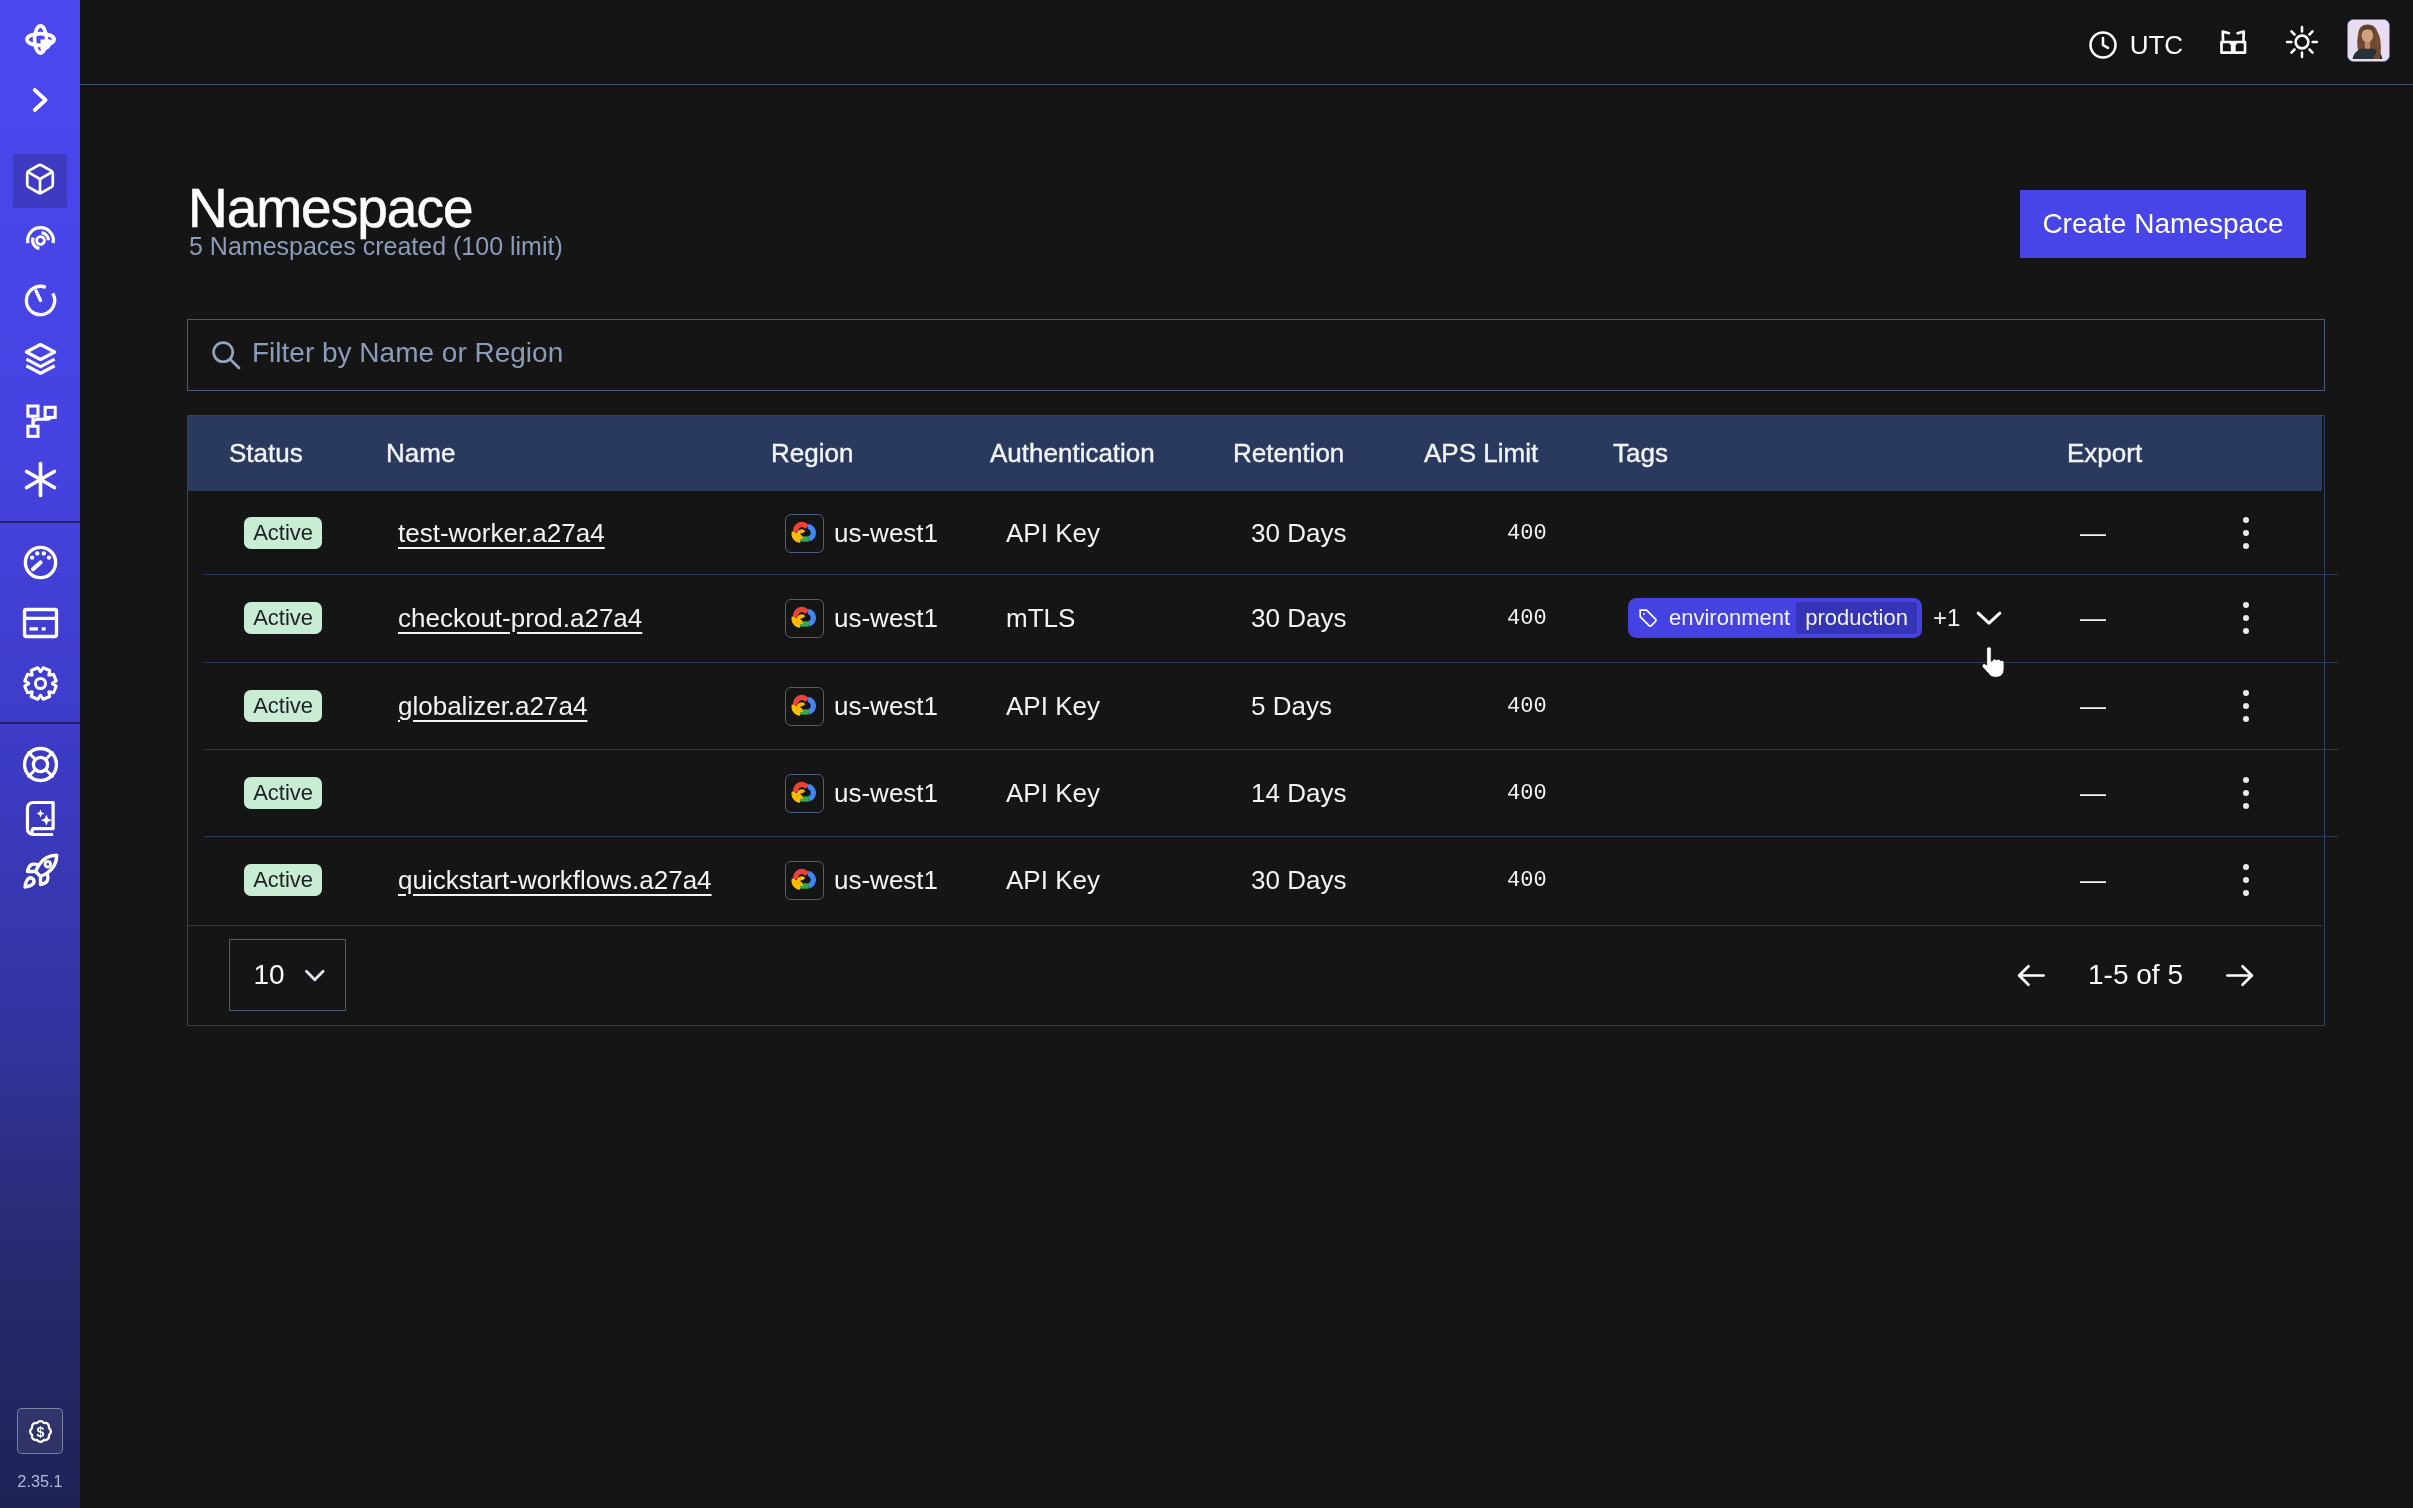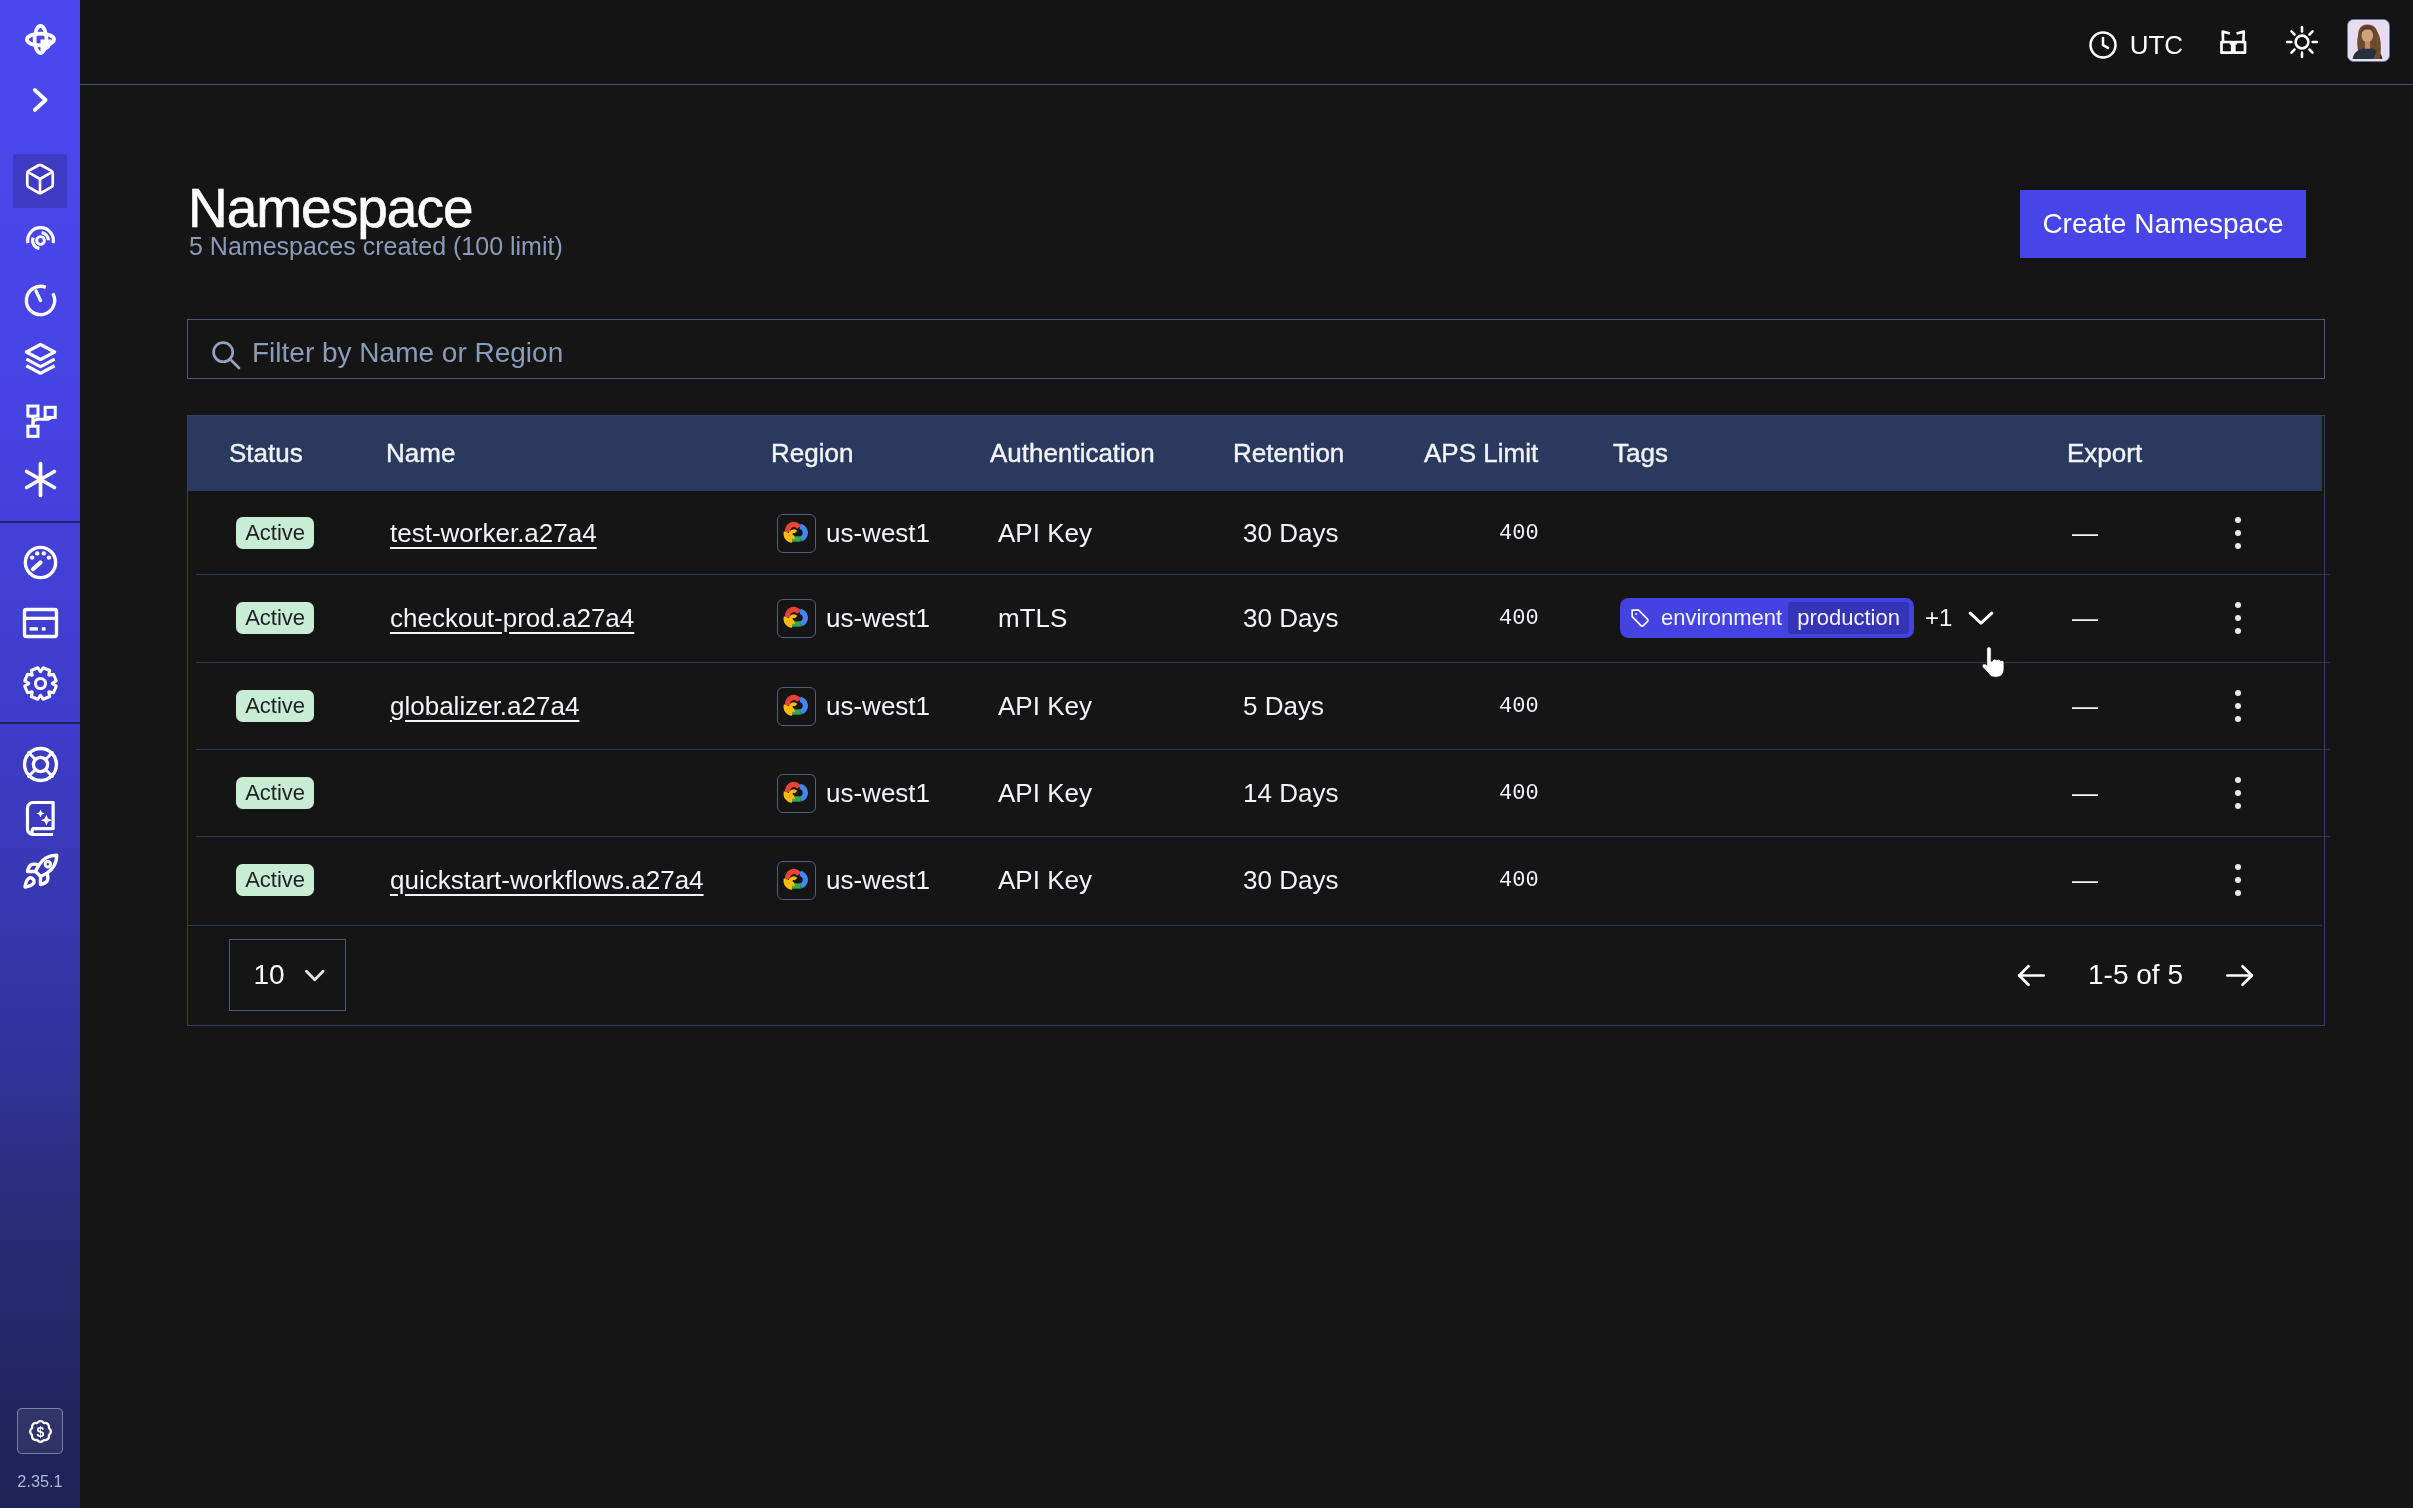--- a/index.html
+++ b/index.html
@@ -12,27 +12,27 @@
 .selbox { position:absolute; left:13.4px; top:154px; width:54px; height:54px; border-radius:2.5px; background:#3e3bc2; }
 .moneybox { position:absolute; left:17px; top:1408px; width:46px; height:46px; border-radius:5px; border:1.7px solid rgba(255,255,255,0.38); background:rgba(255,255,255,0.07); display:flex; align-items:center; justify-content:center; }
 .version { position:absolute; left:0; top:1472px; width:80px; text-align:center; font-size:16.3px; color:#aeb9d6; }
 #topbar { position:absolute; left:80px; top:0; width:2334px; height:85px; background:#141414; border-bottom:1.7px solid #47546f; }
 .tb-item { position:absolute; display:flex; align-items:center; }
 #utc { left:2008px; top:0; height:90px; gap:11.7px; font-size:26px; color:#fff; }
 #avatar { position:absolute; left:2267px; top:19px; width:43px; height:43px; border-radius:6.7px; border:1.7px solid #64789e; background:#e9def1; overflow:hidden; }
 h1 { position:absolute; left:188px; top:181px; font-size:55px; font-weight:400; letter-spacing:-1px; line-height:55px; color:#fdfdfe; -webkit-text-stroke:0.6px #fdfdfe; }
 .subtitle { position:absolute; left:189px; top:236px; font-size:25px; line-height:21px; color:#8b9cba; }
 #createbtn { position:absolute; left:2020px; top:190px; width:286px; height:68px; background:#4845e8; color:#fff; font-size:28px; display:flex; align-items:center; justify-content:center; }
-#search { position:absolute; left:187px; top:319px; width:2138px; height:60px; border:1.7px solid #4a5976; background:#151515; }
+#search { position:absolute; left:187px; top:319px; width:2138px; height:72px; border:1.7px solid #4a5976; background:#151515; }
 #search .ph { position:absolute; left:64px; top:0; height:66px; display:flex; align-items:center; font-size:28px; color:#8b9cba; }
 #search svg { position:absolute; left:21px; top:17.6px; }
 #table { position:absolute; left:187px; top:415px; width:2138px; height:611px; border:1.7px solid #2f4062; }
 #thead { position:absolute; left:0; top:0; width:2134px; height:75px; background:#2a3a5e; }
 .th { position:absolute; top:0; height:75px; display:flex; align-items:center; font-size:26px; color:#f2f4f8; -webkit-text-stroke:0.4px #f2f4f8; }
-.row { position:absolute; left:8px; width:2134px; height:87px; border-top:1.7px solid #2a3a58; }
+.row { position:absolute; left:16px; width:2134px; height:87px; border-top:1.7px solid #2a3a58; }
 .row.first { border-top:none; height:84px; }
 .cell { position:absolute; top:0; height:100%; display:flex; align-items:center; font-size:26px; color:#f2f4f8; }
 .badge { background:#c9ecd4; color:#1d2025; font-size:22px; border-radius:6.7px; padding:0 9.2px; height:32px; display:flex; align-items:center; }
 .nlink { text-decoration:underline; text-underline-offset:5px; text-decoration-thickness:1.7px; }
 .gcpbox { width:39px; height:39px; border:1.7px solid #4e5f80; border-radius:5.9px; display:flex; align-items:center; justify-content:center; }
 .mono { font-family:"Liberation Mono", monospace; font-size:22px; }
 .dash { font-size:26px; }
 #tfoot { position:absolute; left:0; top:509px; width:2134px; height:99px; border-top:1.7px solid #2a3a58; }
 #pagesel { position:absolute; left:41px; top:13.4px; width:117px; height:72px; border:1.7px solid #4a5976; display:flex; align-items:center; padding-left:23.5px; gap:18.4px; font-size:28px; }
 #pageinfo { position:absolute; top:0; height:100%; left:1827px; display:flex; align-items:center; gap:41px; font-size:28px; }

